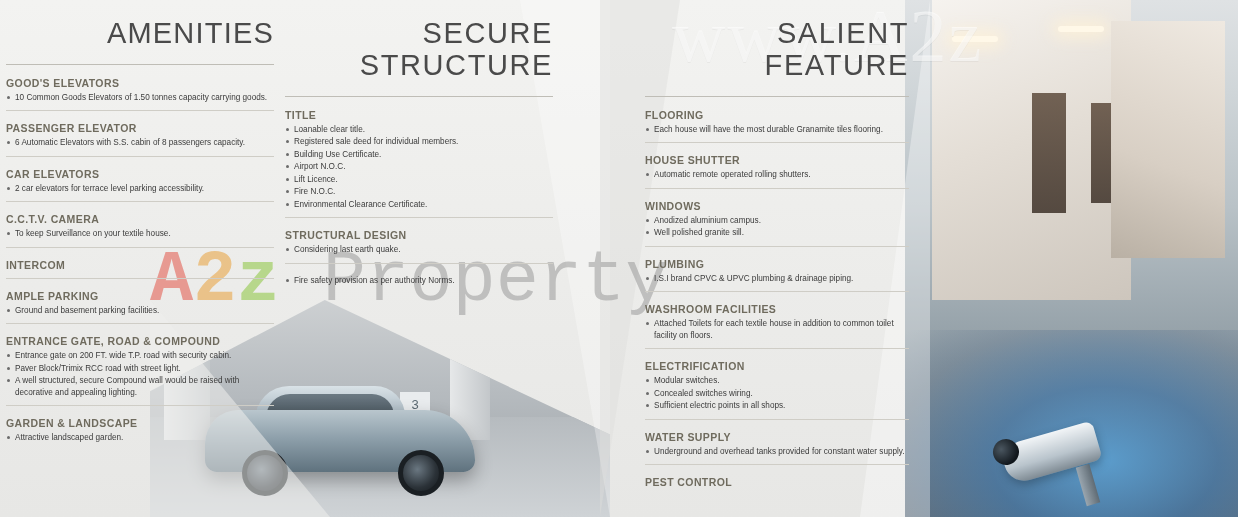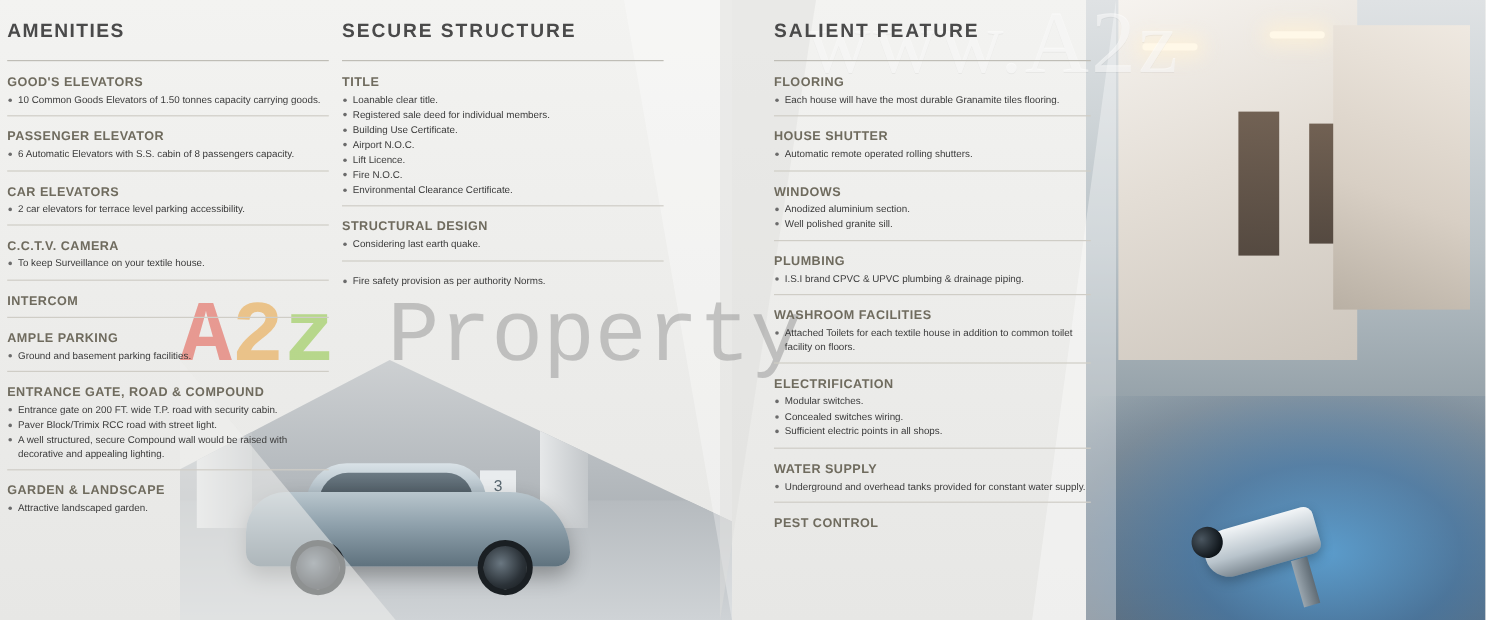--- a/index.html
+++ b/index.html
@@ -145,26 +145,27 @@
   .columns {
     position:absolute; inset:0; display:flex; padding: 18px 0 0 0;
   }
   .col { position:absolute; top: 18px; }
   .col1 { left: 6px;   width: 268px; }
   .col2 { left: 285px; width: 268px; }
   .col3 { left: 645px; width: 264px; }
 
   .col-title {
     font-family: "Liberation Sans", sans-serif;
-    font-size: 16px;
+    font-size: 29px;
     letter-spacing: 1.2px;
     color: #4a4a4a;
-    font-weight: 700;
+    font-weight: 400;
     margin: 0 0 14px 0;
     line-height: 1.1;
+    text-align: right;
   }
   .col2 .col-title, .col3 .col-title { letter-spacing: 1.6px; }
 
   .section { margin-bottom: 11px; }
   .section-head {
     font-size: 10.5px;
     font-weight: 700;
     letter-spacing: .4px;
     color: #6f6b5e;
     margin: 0 0 3px 0;
@@ -358,21 +359,21 @@
         <div class="section-head">HOUSE SHUTTER</div>
         <ul class="bullets">
           <li>Automatic remote operated rolling shutters.</li>
         </ul>
         <div class="rule"></div>
       </div>
 
       <div class="section">
         <div class="section-head">WINDOWS</div>
         <ul class="bullets">
-          <li>Anodized aluminium section.</li>
+          <li>Anodized aluminium campus.</li>
           <li>Well polished granite sill.</li>
         </ul>
         <div class="rule"></div>
       </div>
 
       <div class="section">
         <div class="section-head">PLUMBING</div>
         <ul class="bullets">
           <li>I.S.I brand CPVC &amp; UPVC plumbing &amp; drainage piping.</li>
         </ul>

